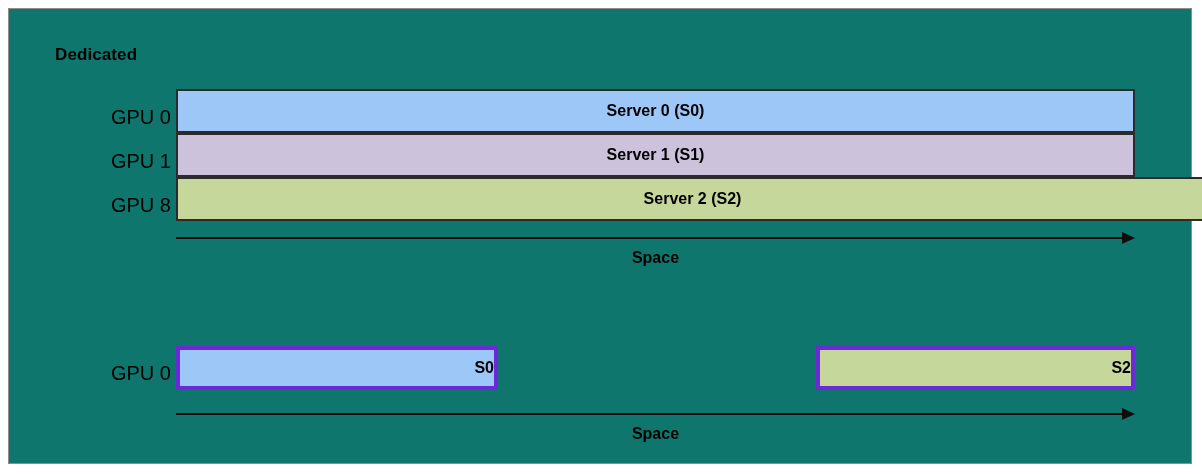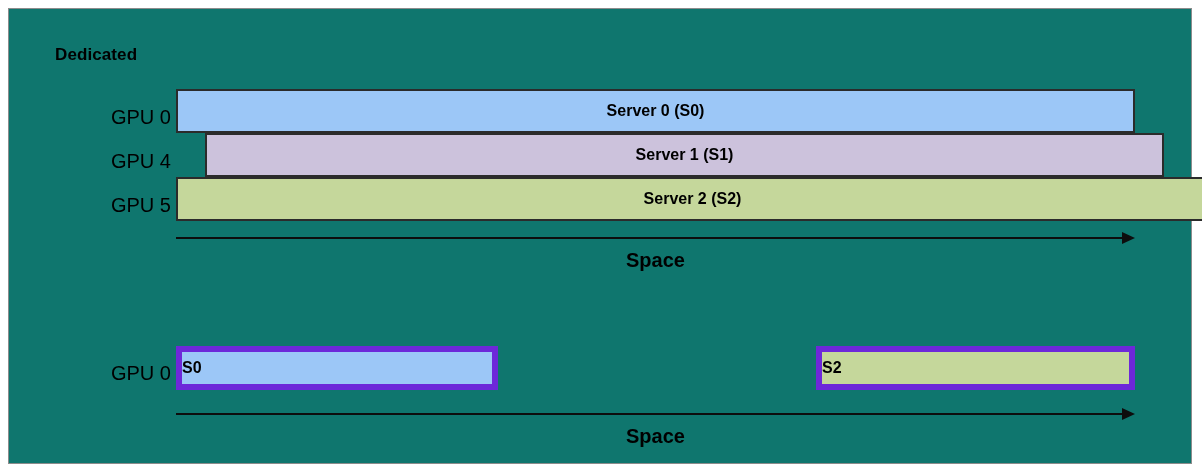--- a/index.html
+++ b/index.html
@@ -62,24 +62,24 @@
     color: #000000;
     white-space: nowrap;
   }
 
   
   .seg {
     position: absolute;
     top: 0;
     height: 100%;
     box-sizing: border-box;
-    border: 6px solid #6d28d9;
+    border: 4px solid #6d28d9;
     display: flex;
     align-items: center;
-    justify-content: flex-start;
+    justify-content: flex-end;
   }
 
   
   .axis {
     position: absolute;
     height: 14px;
   }
   .axis .line {
     position: absolute;
     left: 0;
@@ -91,43 +91,43 @@
     position: absolute;
     top: 1px;
     width: 0;
     height: 0;
     border-top: 6px solid transparent;
     border-bottom: 6px solid transparent;
     border-left: 13px solid #0d0d0d;
   }
   .axis-caption {
     position: absolute;
-    font-size: 20px;
+    font-size: 16px;
     font-weight: bold;
     color: #000000;
     text-align: center;
     white-space: nowrap;
   }
 </style>
 </head>
 <body>
 
 <div class="figure">
 
   <div class="section-title" id="title-dedicated">Dedicated</div>
 
   <div class="row-label" style="top:97px;">GPU 0</div>
-  <div class="row-label" style="top:141px;">GPU 4</div>
-  <div class="row-label" style="top:185px;">GPU 5</div>
+  <div class="row-label" style="top:141px;">GPU 1</div>
+  <div class="row-label" style="top:185px;">GPU 8</div>
 
   <div class="bar" style="left:167px; top:80px; width:959px; height:44px; background:#9cc7f7;">
     <span class="bar-label">Server 0 (S0)</span>
   </div>
 
-  <div class="bar" style="left:167px; top:124px; width:959px; height:44px; background:#ccc2dc;margin-left:29px;">
+  <div class="bar" style="left:167px; top:124px; width:959px; height:44px; background:#ccc2dc;">
     <span class="bar-label">Server 1 (S1)</span>
   </div>
 
   <div class="bar" style="left:167px; top:168px; width:1033px; height:44px; background:#c5d79b;">
     <span class="bar-label">Server 2 (S2)</span>
   </div>
 
   <div class="axis" style="left:167px; top:222px; width:959px;">
     <div class="line" style="width:948px;"></div>
     <div class="head" style="left:946px;"></div>

